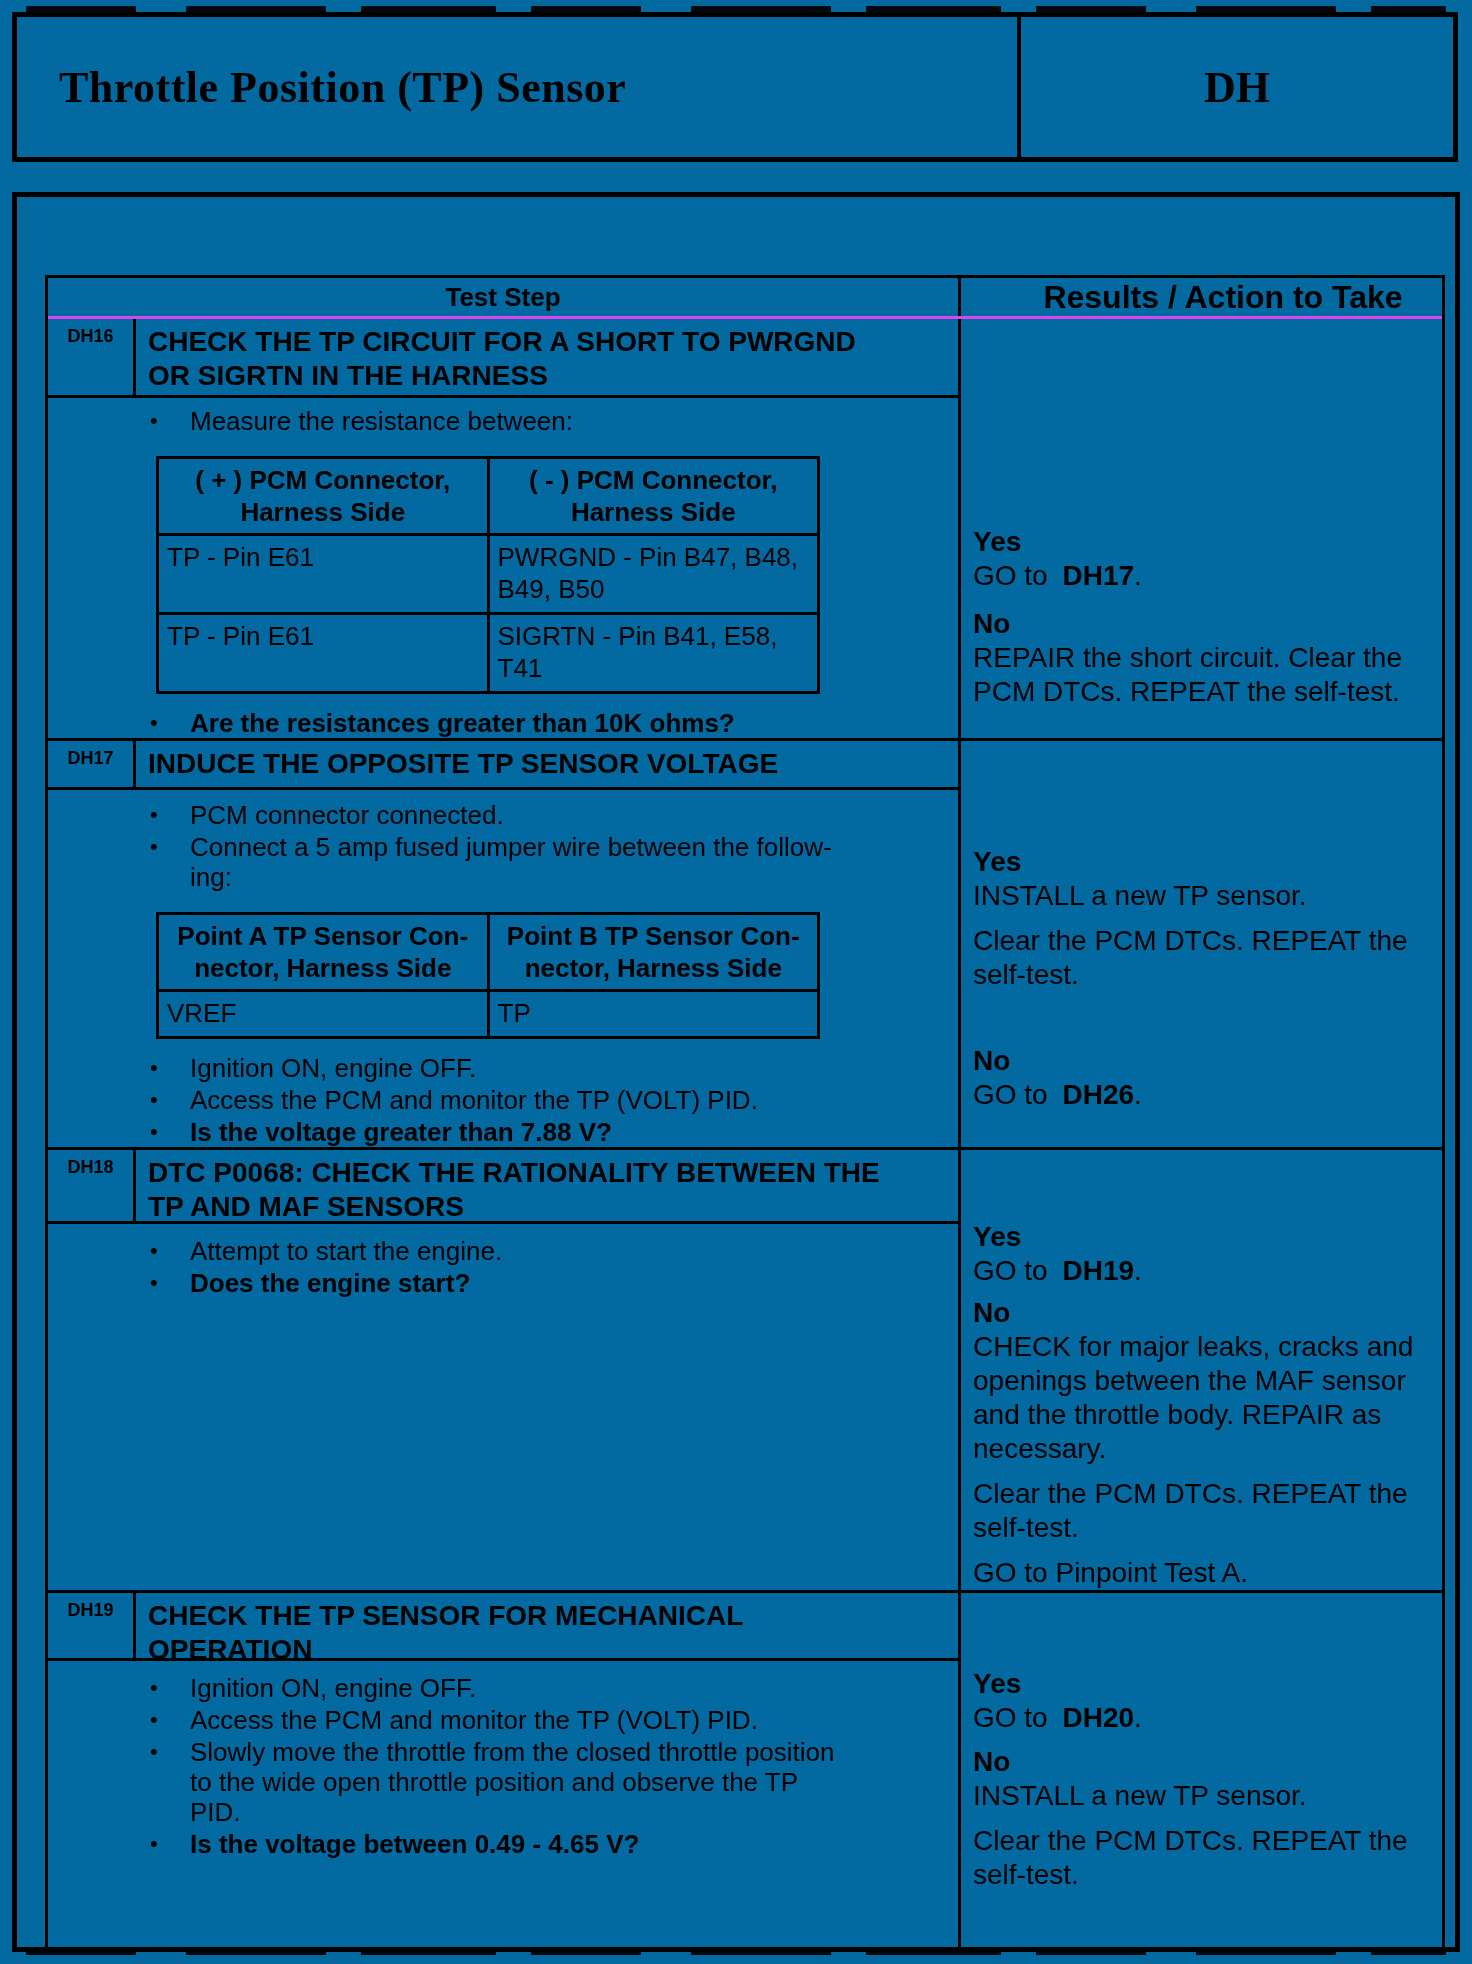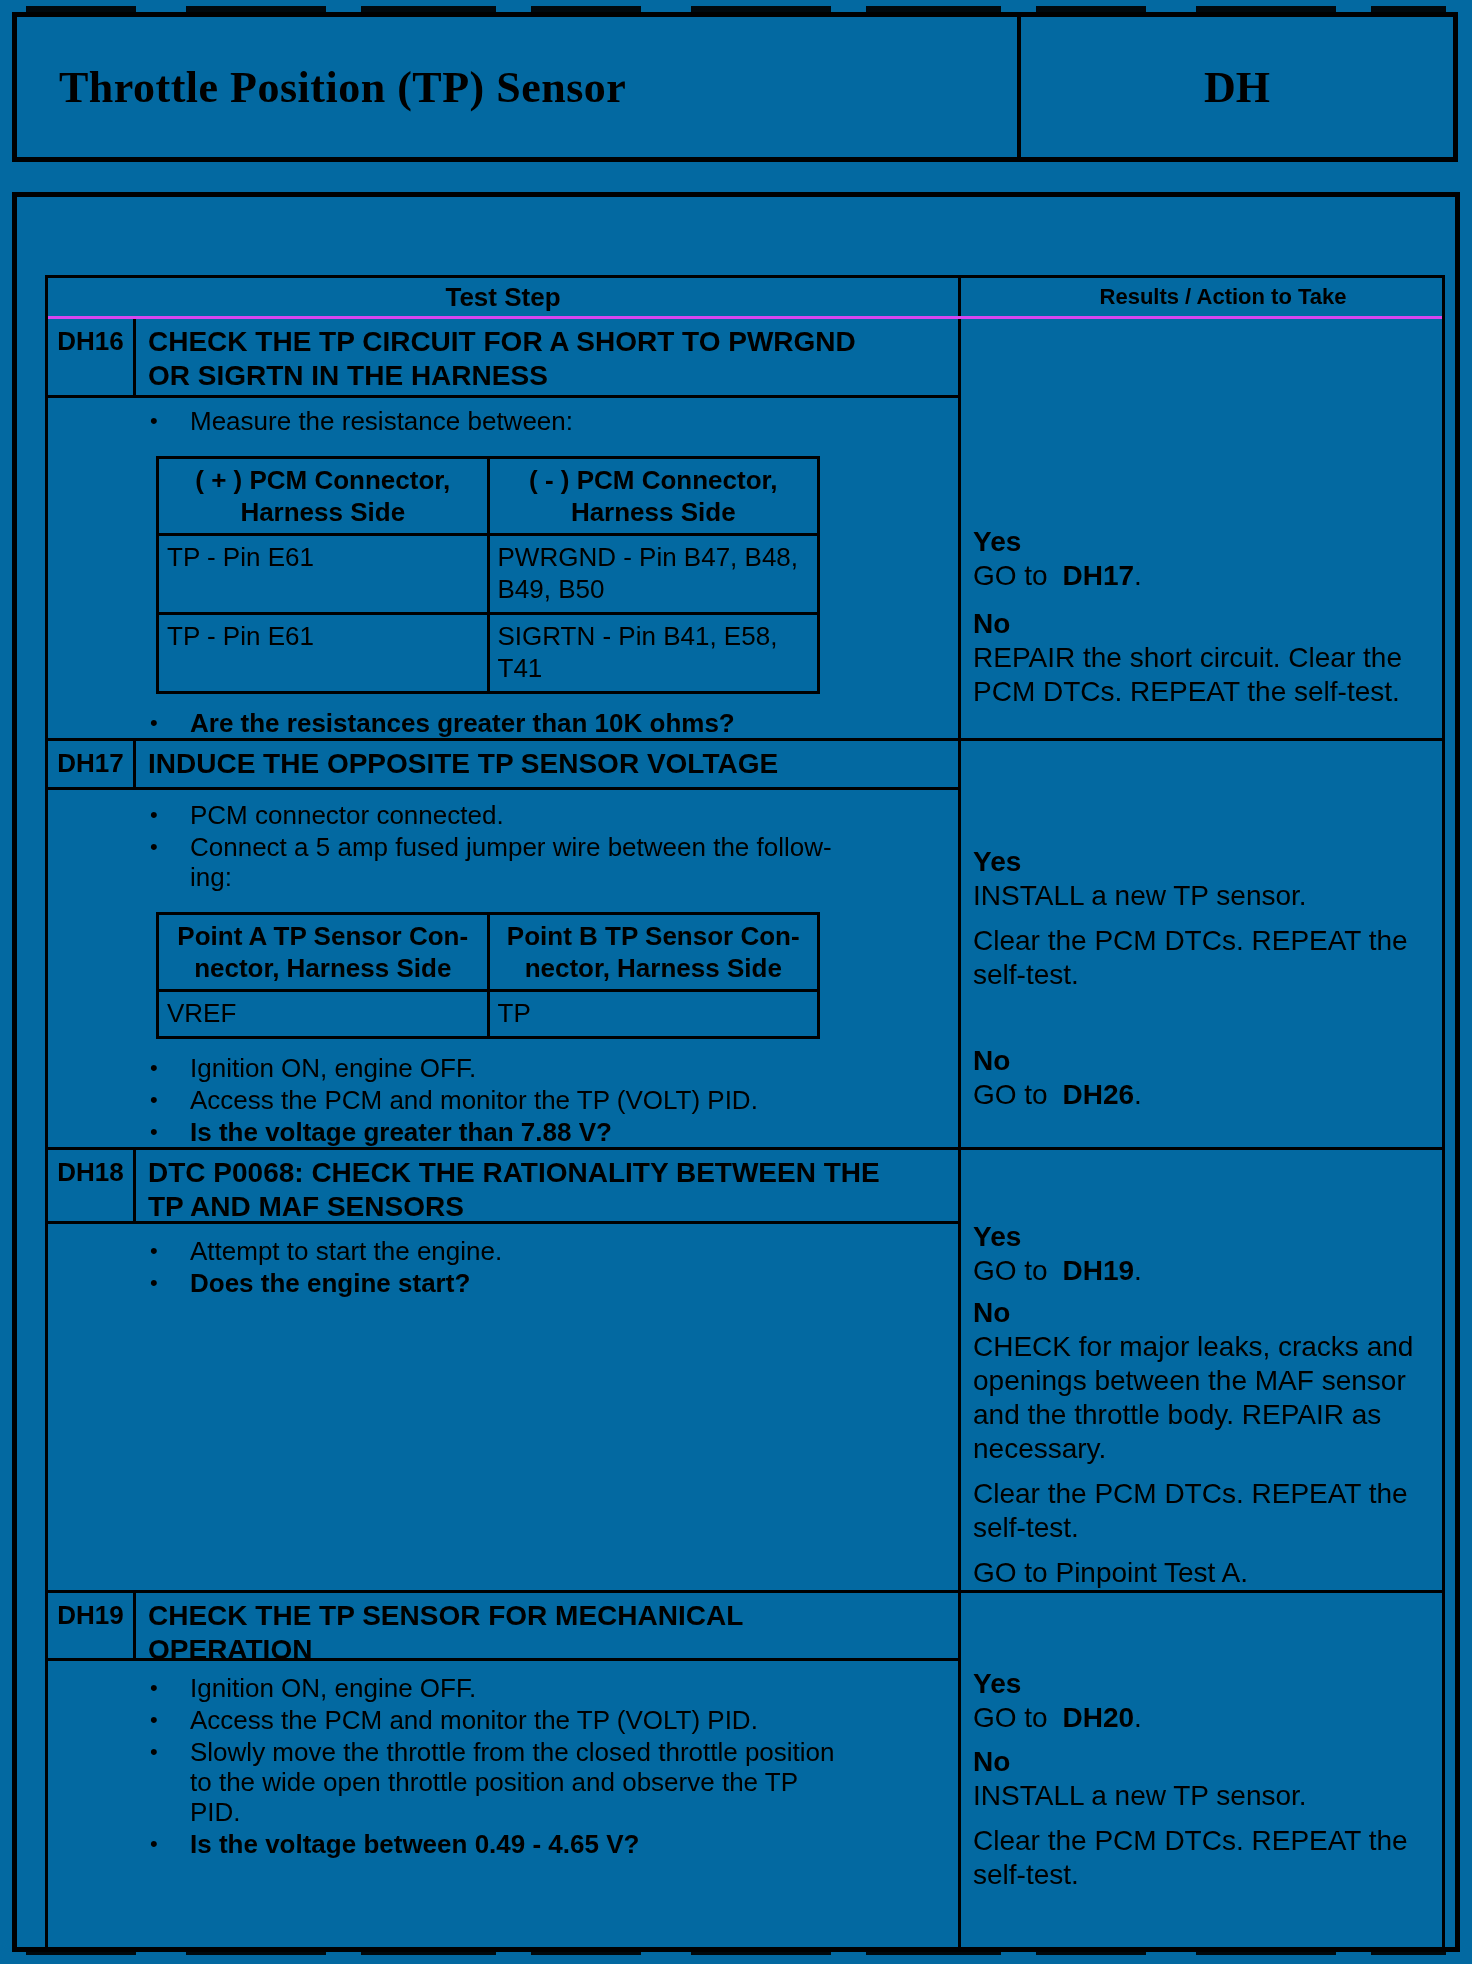--- a/index.html
+++ b/index.html
@@ -36,28 +36,28 @@
   }
 
   
   .test-table {
     position:absolute; left:28px; top:78px; width:1394px;
     border:3px solid #000;
   }
   .thead-row { display:flex; border-bottom:3px solid #d946ef; height:38px; }
   .th-left  { width:910px; border-right:3px solid #000; text-align:center;
               font-weight:bold; font-size:26px; line-height:38px; }
-  .th-right { flex:1; text-align:center; font-weight:bold; font-size:22px; line-height:38px;margin-left:43px; }
+  .th-right { flex:1; text-align:center; font-weight:bold; font-size:32px; line-height:38px;margin-left:43px; }
 
   .step-row { display:flex; border-bottom:3px solid #000; }
   .step-row:last-child { border-bottom:none; }
   .step-left { width:910px; border-right:3px solid #000; }
   .step-title-row { display:flex; border-bottom:3px solid #000; }
   .step-id {
-    width:85px; border-right:3px solid #000; font-weight:bold; font-size:26px;
+    width:85px; border-right:3px solid #000; font-weight:bold; font-size:18px;
     display:flex; justify-content:center; padding-top:7px;
   }
   .step-title { flex:1; font-weight:bold; font-size:28px; line-height:34px; padding:6px 10px 4px 12px; }
   .step-content { padding-left:0; }
 
   .bullet { display:flex; margin-top:2px; }
   .bullet .dot { flex:0 0 40px; margin-left:102px; font-size:22px; line-height:30px; }
   .bullet .txt { flex:1; font-size:26px; line-height:30px; padding-right:8px; }
   .bullet .txt.b { font-weight:bold; }
 

